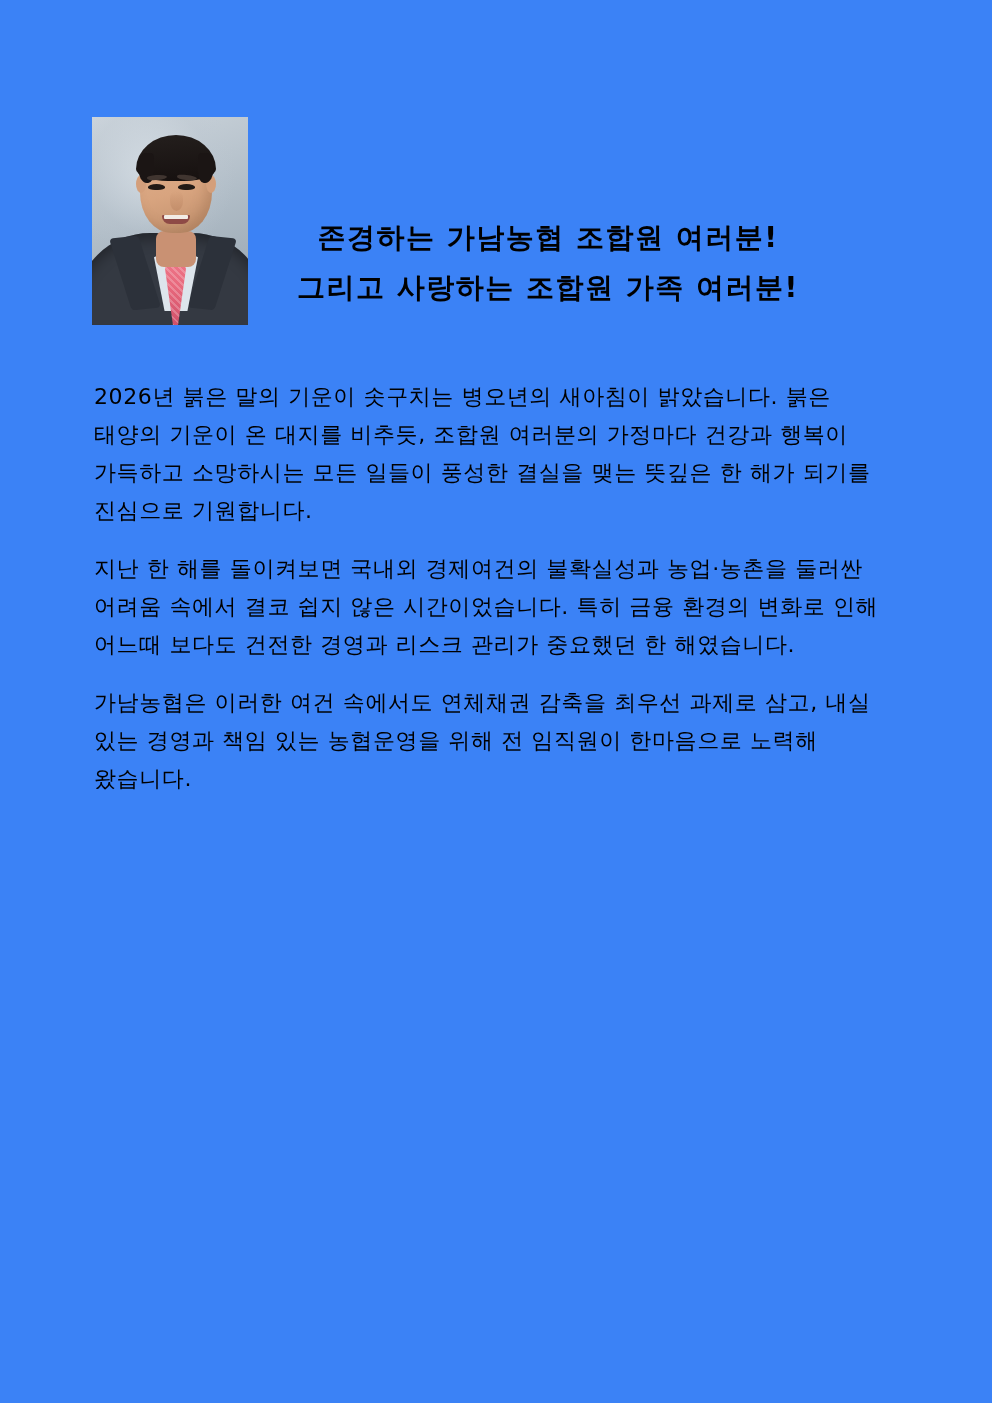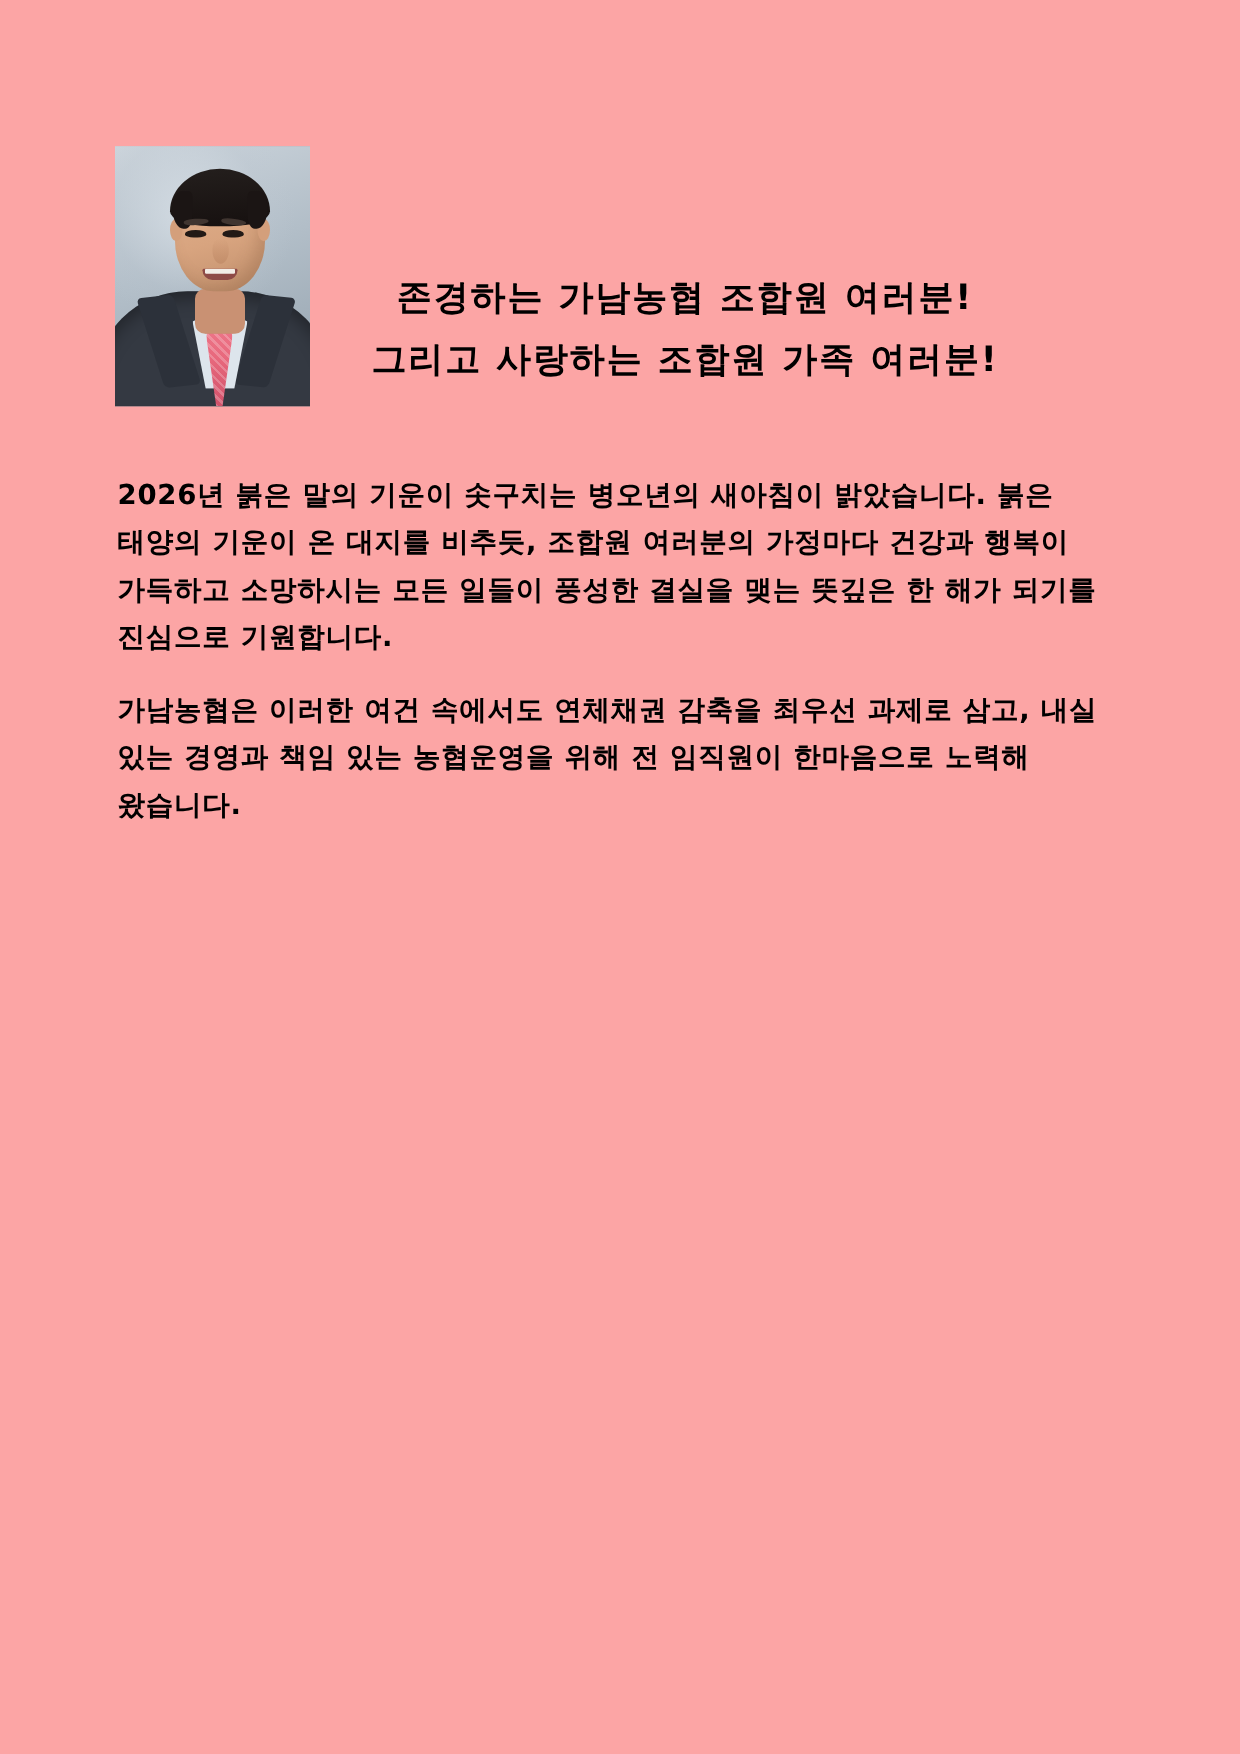--- a/index.html
+++ b/index.html
@@ -15,21 +15,21 @@
     position: relative;
     overflow: hidden;
     font-family: "DejaVu Sans", "Liberation Sans", sans-serif;
     color: #000000;
   }
 
   .page {
     position: relative;
     width: 992px;
     height: 1403px;
-    background: #fca5a5;
+    background: #3b82f6;
   }
 
   
   .portrait {
     position: absolute;
     left: 92px;
     top: 117px;
     width: 156px;
     height: 208px;
     overflow: hidden;
@@ -250,21 +250,21 @@
     position: absolute;
     left: 94px;
     top: 378px;
     width: 812px;
   }
 
   .para {
     font-size: 22px;
     line-height: 38px;
     letter-spacing: 0.6px;
-    font-weight: 700;
+    font-weight: 400;
     color: #000000;
     margin: 0 0 20px 0;
     text-align: left;
     word-break: keep-all;
   }
 
   .para:last-child { margin-bottom: 0; }
 </style>
 </head>
 <body>
@@ -288,16 +288,17 @@
     <div class="eye-r"></div>
     <div class="nose"></div>
     <div class="mouth"></div>
   </div>
 
   <div class="heading"><span>존경하는 가남농협 조합원 여러분!</span>
 <span>그리고 사랑하는 조합원 가족 여러분!</span></div>
 
   <div class="body-text">
     <p class="para">2026년 붉은 말의 기운이 솟구치는 병오년의 새아침이 밝았습니다. 붉은 태양의 기운이 온 대지를 비추듯, 조합원 여러분의 가정마다 건강과 행복이 가득하고 소망하시는 모든 일들이 풍성한 결실을 맺는 뜻깊은 한 해가 되기를 진심으로 기원합니다.</p>
+    <p class="para">지난 한 해를 돌이켜보면 국내외 경제여건의 불확실성과 농업·농촌을 둘러싼 어려움 속에서 결코 쉽지 않은 시간이었습니다. 특히 금융 환경의 변화로 인해 어느때 보다도 건전한 경영과 리스크 관리가 중요했던 한 해였습니다.</p>
     <p class="para">가남농협은 이러한 여건 속에서도 연체채권 감축을 최우선 과제로 삼고, 내실 있는 경영과 책임 있는 농협운영을 위해 전 임직원이 한마음으로 노력해 왔습니다.</p>
   </div>
 
 </div>
 
 </body></html>

